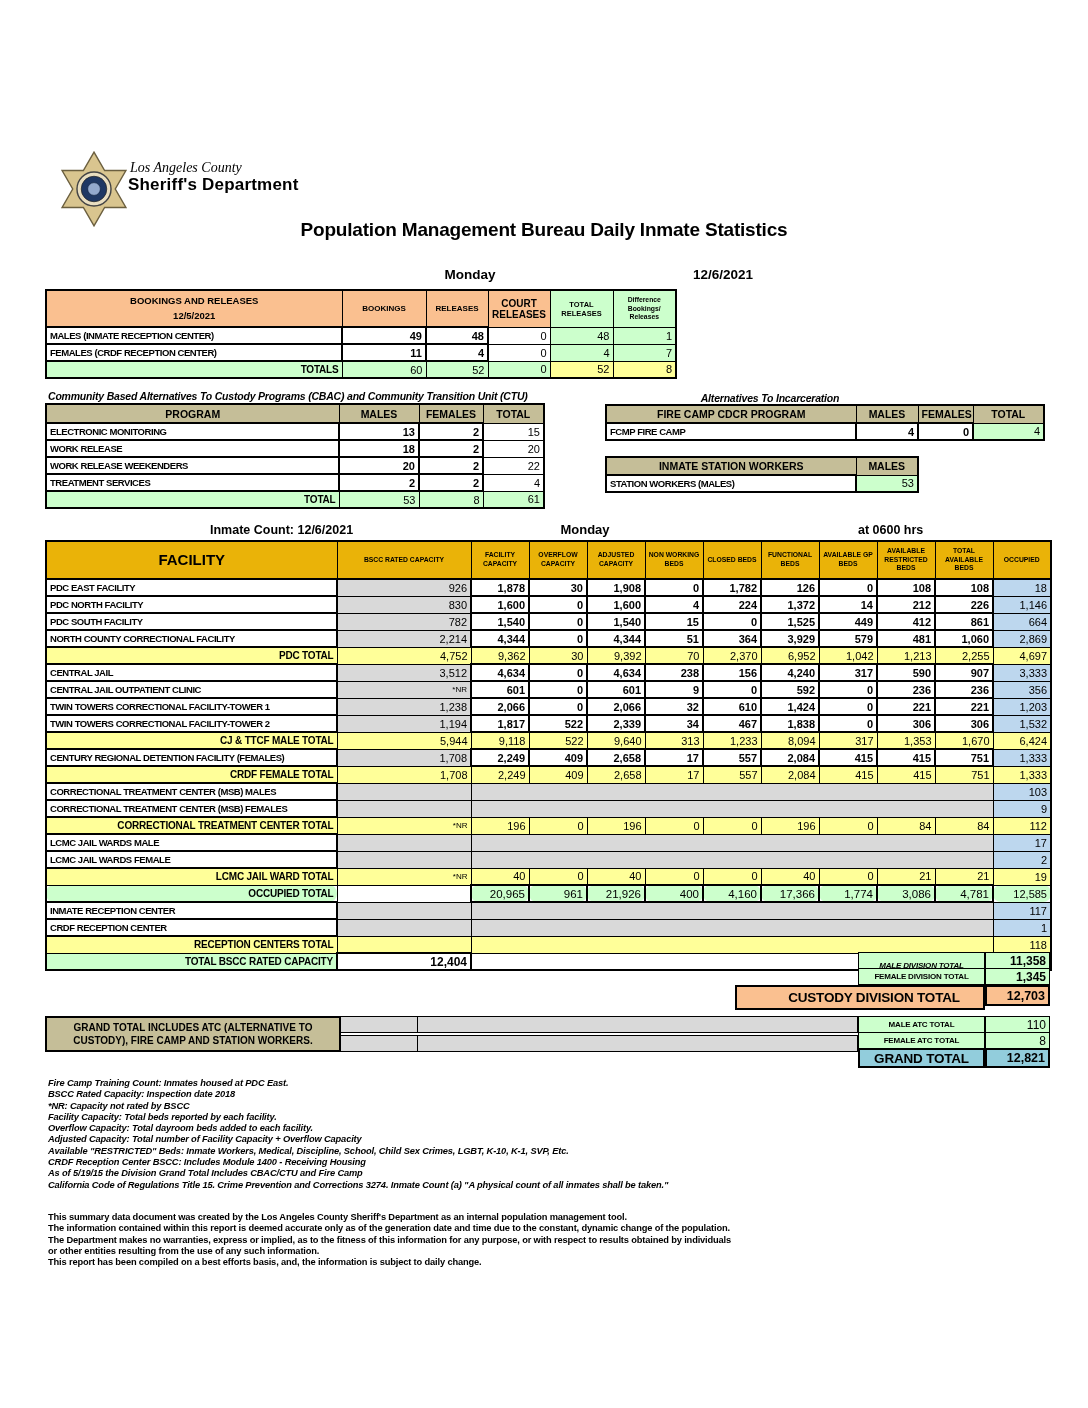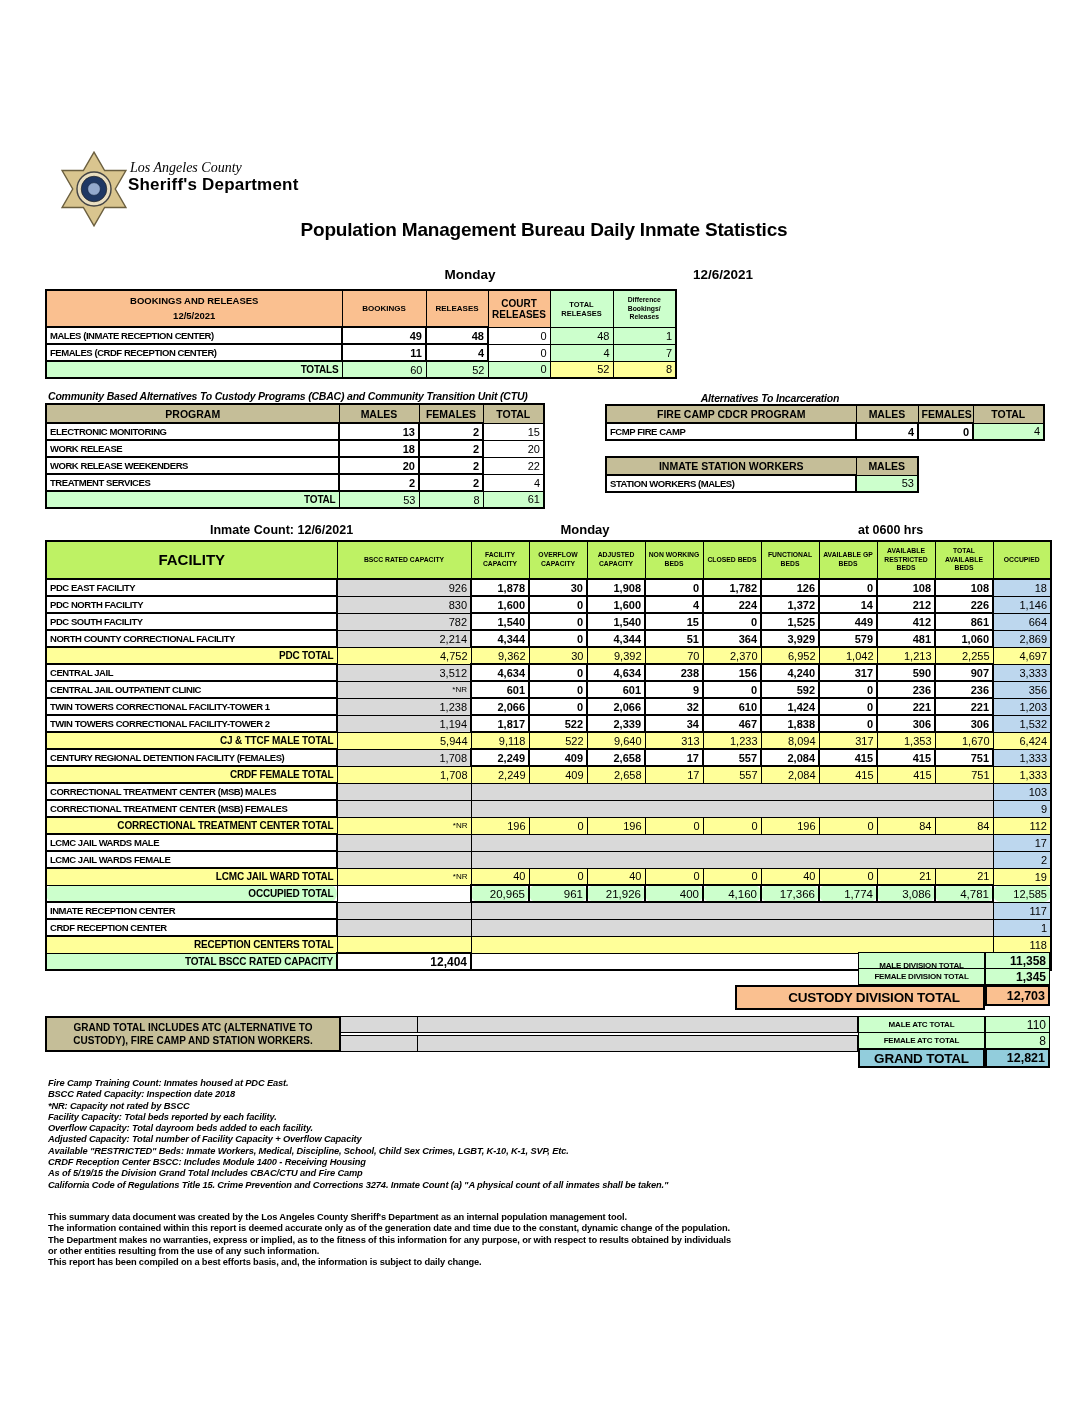--- a/index.html
+++ b/index.html
@@ -34,21 +34,21 @@
   #bookings .h-diff{font-size:6.8px;line-height:1.25;white-space:normal;}
 
   
   .sec-title{font-weight:bold;font-style:italic;font-size:10.5px;letter-spacing:-0.2px;}
   #cbac,#firecamp,#station{border:2px solid #000;}
   #cbac th,#firecamp th,#station th{font-weight:bold;font-size:10.5px;background:#C5BE98;}
 
   
   .cap{font-weight:bold;font-size:12.5px;}
   #count{border:2px solid #000;}
-  #count thead th{background:#bef264;font-weight:bold;font-size:6.8px;line-height:1.3;
+  #count thead th{background:#eab308;font-weight:bold;font-size:6.8px;line-height:1.3;
                   white-space:normal;height:38px;border-bottom:2px solid #000;}
   #count thead th.fac{font-size:15px;}
   #count tr.fac td.lblc, #count tr.fac td.v{border-width:2px;font-weight:bold;}
   #count tr.fac td.bscc{background:#D9D9D9;}
   #count tr.fac td.occ{background:#BDD7EE;}
   #count tr.tot td{background:#FFFF99;}
   #count tr.part td.lblc{border-width:2px;}
   #count tr.part td.bscc, #count tr.part td.merged{background:#D9D9D9;}
   #count tr.part td.occ{background:#BDD7EE;}
   #count tr.rectot td{background:#FFFF99;}
@@ -533,21 +533,21 @@
         </tr>
         <tr class="bscctot">
           <td class="rlbl lblc">TOTAL BSCC RATED CAPACITY</td>
           <td class="num bscc">12,404</td>
           <td class="void" colspan="10"></td>
         </tr>
       </tbody>
   </table>
 
   <div class="mini-row" style="left:858px;top:952px;">
-    <div class="mini-lbl green" style="width:127px;height:26px;">MALE DIVISION TOTAL</div>
+    <div class="mini-lbl green" style="width:127px;height:26px;font-style:italic;">MALE DIVISION TOTAL</div>
     <div class="mini-val green b" style="width:65px;height:17px;">11,358</div>
   </div>
   <div class="mini-row" style="left:858px;top:968px;">
     <div class="mini-lbl green" style="width:127px;height:17px;">FEMALE DIVISION TOTAL</div>
     <div class="mini-val green b" style="width:65px;height:17px;">1,345</div>
   </div>
   <div class="mini-row" style="left:735px;top:985px;">
     <div class="mini-lbl orange big-lbl" style="width:250px;height:25px;padding-left:28px;">CUSTODY DIVISION TOTAL</div>
     <div class="mini-val orange big-val" style="width:65px;height:21px;">12,703</div>
   </div>

